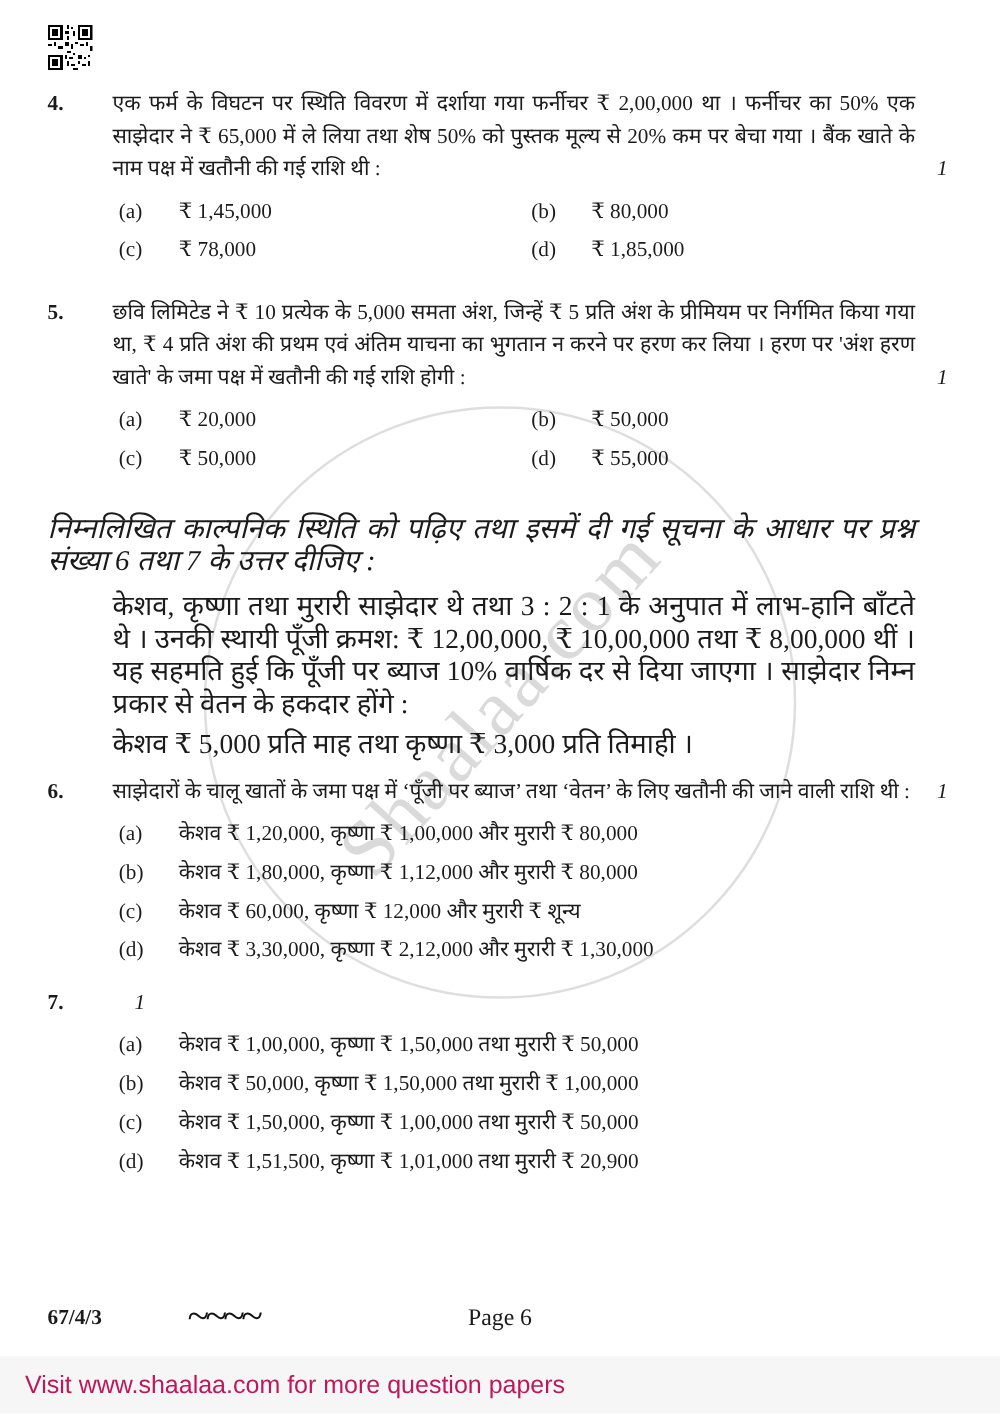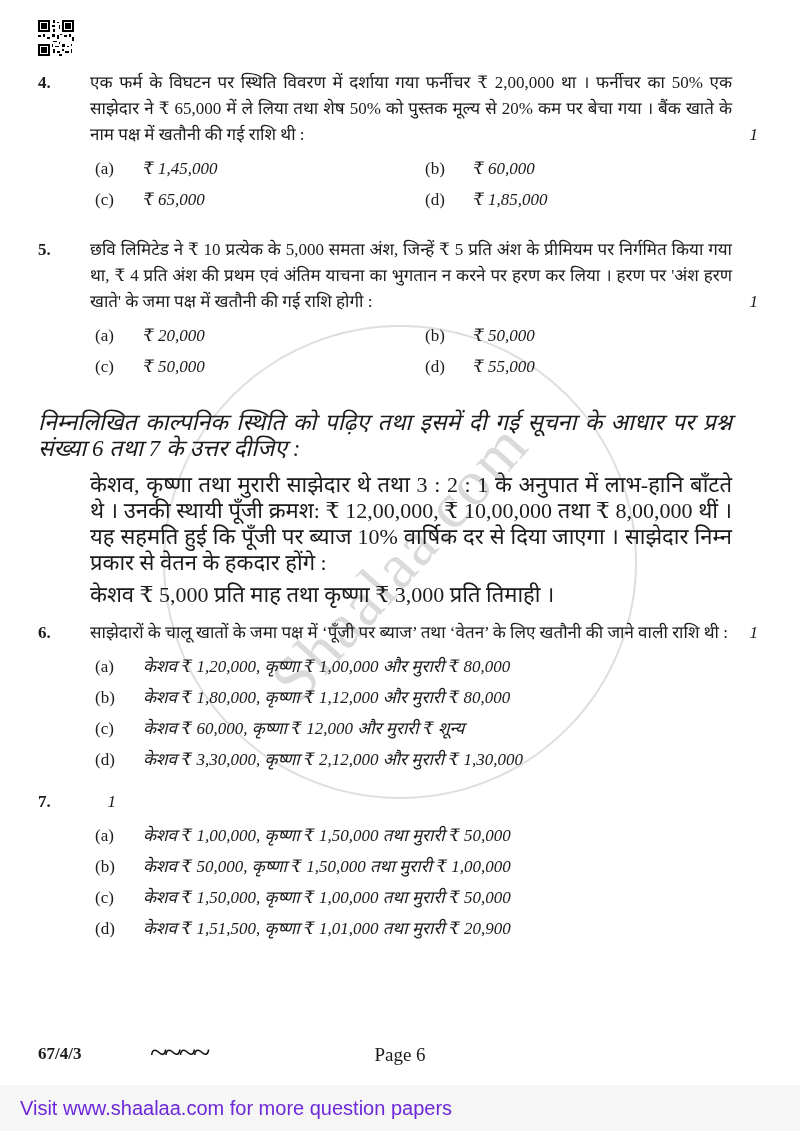--- a/index.html
+++ b/index.html
@@ -22,35 +22,35 @@
   .qhead { display:flex; align-items:flex-end; }
   .qnum { width:52px; font-weight:bold; font-size:17px; line-height:26px; align-self:flex-start; }
   .qbody { flex:1; font-size:17px; line-height:26px; text-align:justify; }
   .qmarks { width:26px; text-align:right; font-style:italic; font-size:17px; line-height:26px; }
 
   .options { padding-left:57px; margin-top:8px; }
   .options.cols2 { display:grid; grid-template-columns:330px 1fr; row-gap:5px; }
   .options.cols1 .opt { margin-bottom:5px; }
   .opt { font-size:17px; line-height:26px; display:flex; }
   .opt-letter { width:48px; flex:0 0 48px; }
-  .opt-text { flex:1;font-style:italic; }
+  .opt-text { flex:1; }
 
   .intro { font-style:italic; font-size:23px; line-height:26px; margin:30px 0 10px 0; text-align:justify; padding-right:26px; }
   .case { padding-left:52px; padding-right:26px; font-size:22px; line-height:26px; }
   .case p { margin-bottom:6px; text-align:justify; }
   .case .p2 { margin-top:6px; }
 
   .footer { position:absolute; left:0; top:1040px; width:800px; height:30px; z-index:1; }
   .footer .code { position:absolute; left:38px; top:4px; font-weight:bold; font-size:17px; }
   .footer .squiggle { position:absolute; left:150px; top:-6px; font-size:32px; letter-spacing:-3px; color:#111; }
   .footer .page { position:absolute; left:50%; transform:translateX(-50%); top:4px; font-size:19px; }
 
   .bottom-bar { position:absolute; left:0; bottom:0; width:800px; height:46px; background:#f6f6f6;
     display:flex; align-items:center; padding-left:20px; z-index:1;
-    font-family:"Liberation Sans","DejaVu Sans",sans-serif; font-size:20px; color:#6d28d9; }
+    font-family:"Liberation Sans","DejaVu Sans",sans-serif; font-size:20px; color:#be185d; }
 </style>
 </head>
 <body>
 
 <div class="sheet">
 
   <div class="watermark">
     <span class="wm-text">Shaalaa.com</span>
   </div>
 
@@ -108,25 +108,25 @@
         <div class="qbody">एक फर्म के विघटन पर स्थिति विवरण में दर्शाया गया फर्नीचर ₹ 2,00,000 था । फर्नीचर का 50% एक साझेदार ने ₹ 65,000 में ले लिया तथा शेष 50% को पुस्तक मूल्य से 20% कम पर बेचा गया । बैंक खाते के नाम पक्ष में खतौनी की गई राशि थी :</div>
         <div class="qmarks">1</div>
       </div>
       <div class="options cols2">
         <div class="opt">
           <span class="opt-letter">(a)</span>
           <span class="opt-text">₹ 1,45,000</span>
         </div>
         <div class="opt">
           <span class="opt-letter">(b)</span>
-          <span class="opt-text">₹ 60,000</span>
-        </div>
-        <div class="opt">
-          <span class="opt-letter">(c)</span>
-          <span class="opt-text">₹ 65,000</span>
+          <span class="opt-text">₹ 80,000</span>
+        </div>
+        <div class="opt">
+          <span class="opt-letter">(c)</span>
+          <span class="opt-text">₹ 78,000</span>
         </div>
         <div class="opt">
           <span class="opt-letter">(d)</span>
           <span class="opt-text">₹ 1,85,000</span>
         </div>
       </div>
     </div>
 
     <div class="question" style="margin-top:24px;">
       <div class="qhead">

